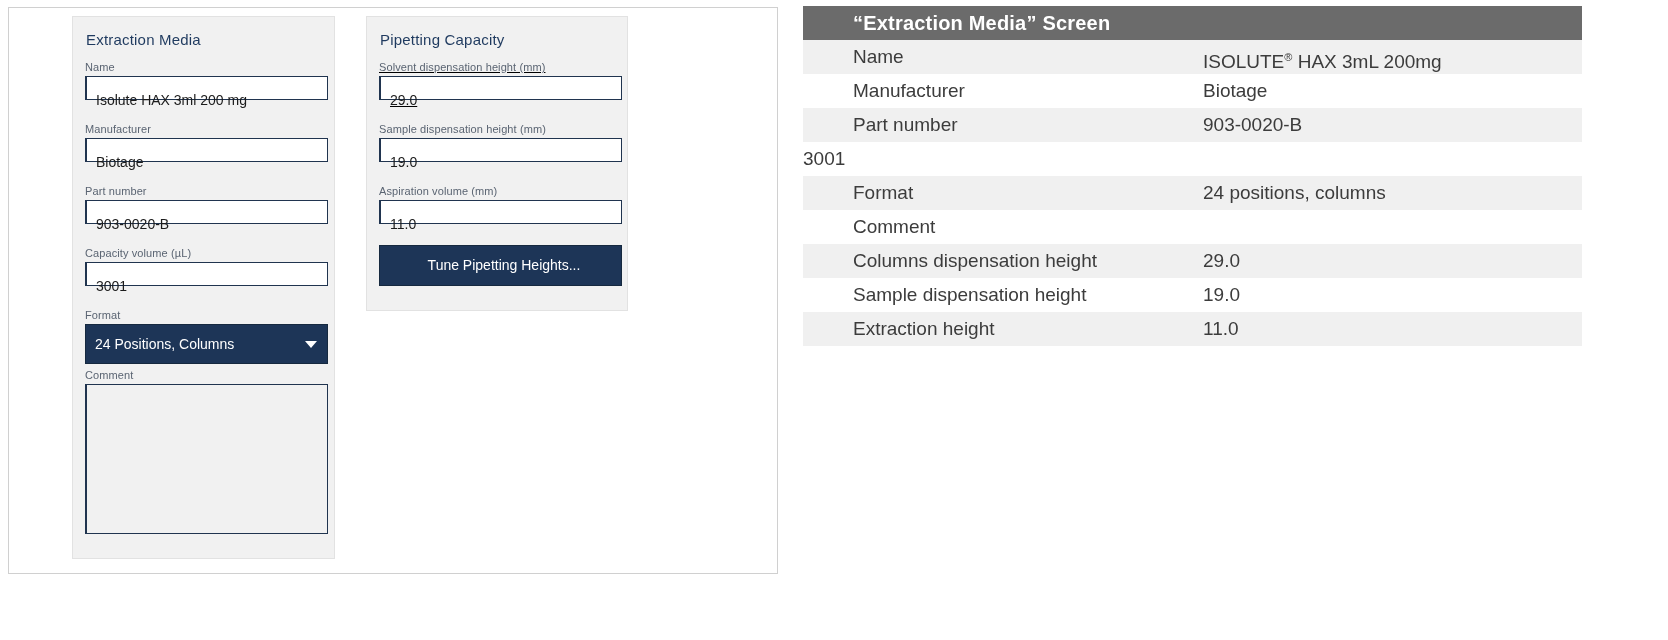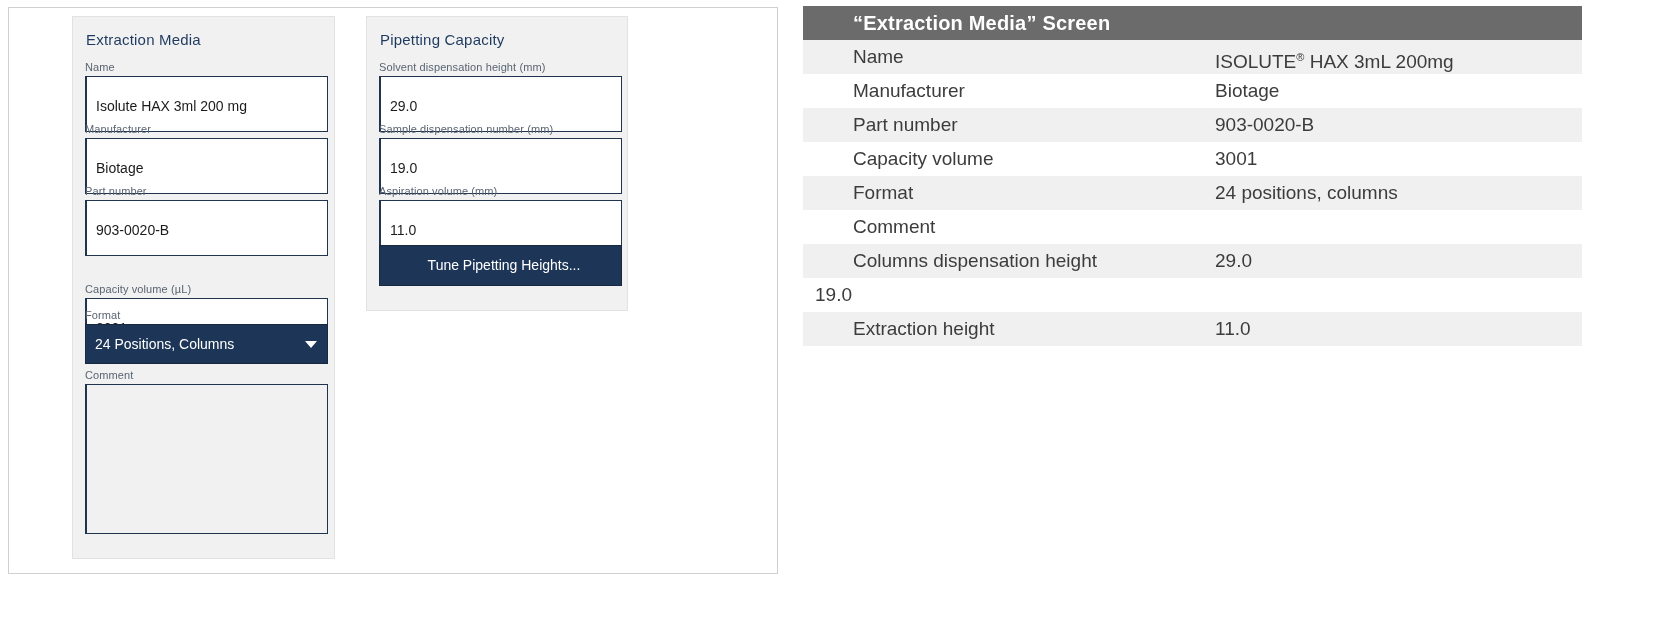--- a/index.html
+++ b/index.html
@@ -70,27 +70,27 @@
     font-size: 11px;
     color: #5a6472;
     margin-bottom: 3px;
     display: block;
     letter-spacing: 0.1px;
   }
 
   .field-input {
     box-sizing: border-box;
     width: 243px;
-    height: 56px;
+    height: 24px;
     background: #ffffff;
     border: 1px solid #20344f;
     border-left: 2px solid #20344f;
     font-size: 14px;
     color: #1b1b1b;
-    padding: 10px 9px;
+    padding: 4px 9px;
     line-height: 38px;
     display: block;
     font-family: "Liberation Sans", sans-serif;
     outline: none;
   }
 
   .field-select {
     box-sizing: border-box;
     width: 243px;
     height: 40px;
@@ -180,21 +180,20 @@
   .summary-row.plain  { background: #ffffff; }
 
   .summary-key {
     width: 400px;
     padding-left: 50px;
     box-sizing: border-box;
   }
 
   .summary-val {
     flex: 1;
-    margin-left: 12px;
   }
 
   .summary-val sup { font-size: 11px; vertical-align: super; }
 </style>
 </head>
 <body>
 
 <div id="root">
 
   <div class="app-panel">
@@ -210,21 +209,21 @@
       <div class="field" style="top:106px;">
         <span class="field-label">Manufacturer</span>
         <div class="field-input">Biotage</div>
       </div>
 
       <div class="field" style="top:168px;">
         <span class="field-label">Part number</span>
         <div class="field-input">903-0020-B</div>
       </div>
 
-      <div class="field" style="top:230px;margin-top:36px;">
+      <div class="field" style="top:230px;">
         <span class="field-label">Capacity volume (µL)</span>
         <div class="field-input">3001</div>
       </div>
 
       <div class="field" style="top:292px;">
         <span class="field-label">Format</span>
         <div class="field-select">
           <span>24 Positions, Columns</span>
           <span class="caret"></span>
         </div>
@@ -232,27 +231,27 @@
 
       <div class="field" style="top:352px;">
         <span class="field-label">Comment</span>
         <div class="field-textarea"></div>
       </div>
     </div>
 
     <div class="group group-pipetting">
       <div class="group-title">Pipetting Capacity</div>
 
-      <div class="field" style="top:44px;">
+      <div class="field" style="top:44px;text-decoration:underline;">
         <span class="field-label">Solvent dispensation height (mm)</span>
         <div class="field-input">29.0</div>
       </div>
 
       <div class="field" style="top:106px;">
-        <span class="field-label">Sample dispensation number (mm)</span>
+        <span class="field-label">Sample dispensation height (mm)</span>
         <div class="field-input">19.0</div>
       </div>
 
       <div class="field" style="top:168px;">
         <span class="field-label">Aspiration volume (mm)</span>
         <div class="field-input">11.0</div>
       </div>
 
       <div class="primary-button">Tune Pipetting Heights...</div>
     </div>
@@ -270,40 +269,40 @@
       <div class="summary-key">Manufacturer</div>
       <div class="summary-val">Biotage</div>
     </div>
 
     <div class="summary-row shaded">
       <div class="summary-key">Part number</div>
       <div class="summary-val">903-0020-B</div>
     </div>
 
     <div class="summary-row plain">
-      <div class="summary-key">Capacity volume</div>
       <div class="summary-val">3001</div>
     </div>
 
     <div class="summary-row shaded">
       <div class="summary-key">Format</div>
       <div class="summary-val">24 positions, columns</div>
     </div>
 
     <div class="summary-row plain">
       <div class="summary-key">Comment</div>
       <div class="summary-val"></div>
     </div>
 
     <div class="summary-row shaded">
       <div class="summary-key">Columns dispensation height</div>
       <div class="summary-val">29.0</div>
     </div>
 
     <div class="summary-row plain">
+      <div class="summary-key">Sample dispensation height</div>
       <div class="summary-val">19.0</div>
     </div>
 
     <div class="summary-row shaded">
       <div class="summary-key">Extraction height</div>
       <div class="summary-val">11.0</div>
     </div>
   </div>
 
 </div>

